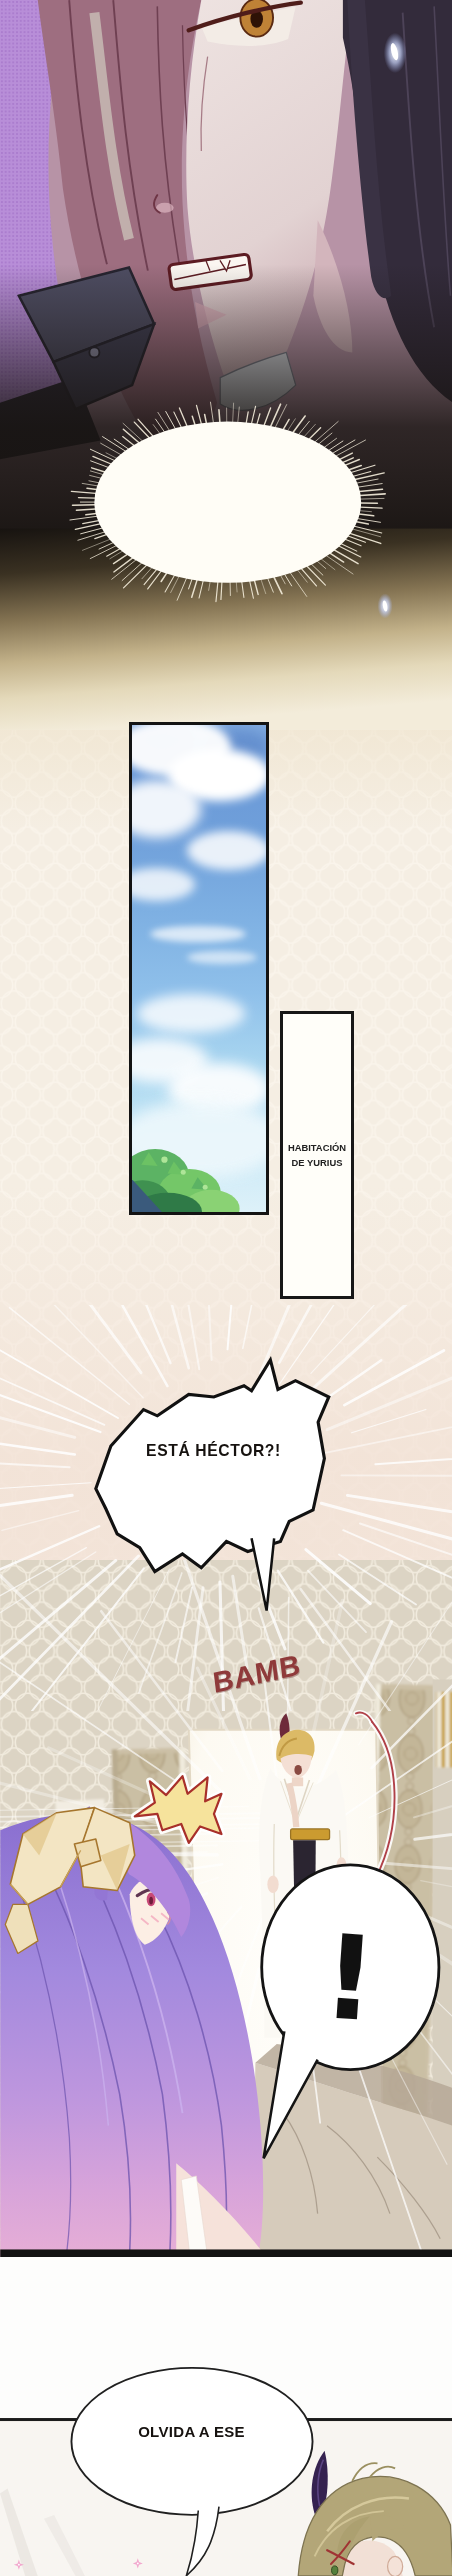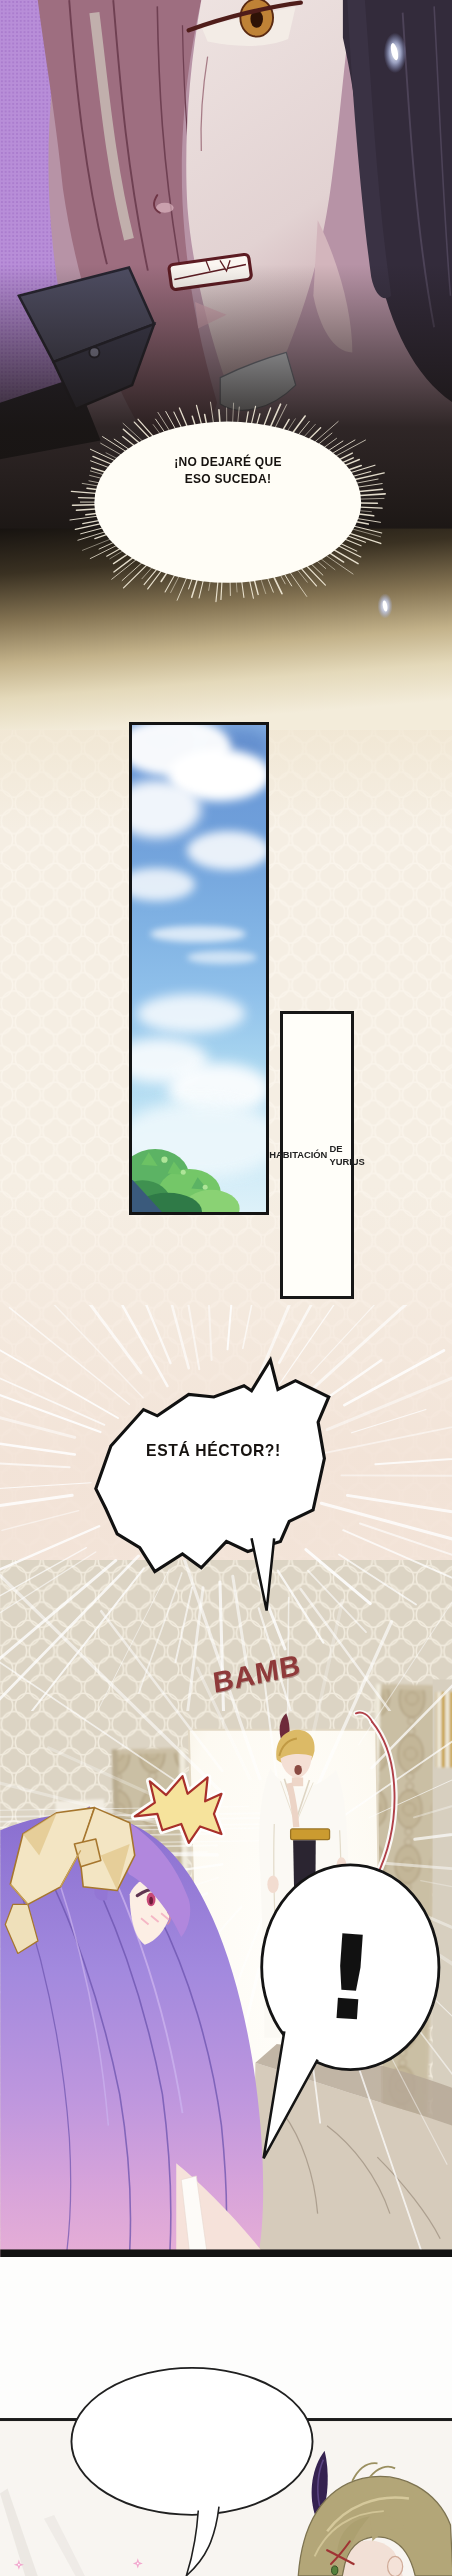--- a/index.html
+++ b/index.html
@@ -12,21 +12,21 @@
         color:#16120f;text-align:center;letter-spacing:0.3px;user-select:none;}
   .burst-txt{left:121px;top:454px;width:214px;font-size:12px;line-height:17px;}
   .spiky-txt{left:91px;top:1439px;width:245px;font-size:15.7px;line-height:24px;letter-spacing:0.6px;}
   .oval-txt{left:72px;top:2421px;width:239px;font-size:15px;line-height:22.6px;}
   .bamb-txt{left:211px;top:1667px;font-size:29px;font-weight:800;letter-spacing:0.6px;
             transform:rotate(-12deg) skewX(-5deg);transform-origin:left top;
             text-shadow:0.6px 1.3px 0 rgba(90,24,24,.35);}
   
   .caption-box{position:absolute;left:280px;top:1011px;width:74px;height:288px;
                box-sizing:border-box;border:3.1px solid #171717;background:#fffef9;
-               display:flex;align-items:center;justify-content:center;gap:2px;}
+               display:flex;flex-direction:column;align-items:center;justify-content:center;gap:2px;}
   .caption-box span{font-size:9.4px;font-weight:700;color:#222;letter-spacing:0;line-height:13.2px;}
   
   .sky-panel{position:absolute;left:129px;top:722px;width:140px;height:493px;
              box-sizing:border-box;border:3.8px solid #131313;overflow:hidden;
              background:linear-gradient(180deg,#7fa9de 0%,#6b9ad8 10%,#6f9fda 22%,#7dafe2 38%,
                         #8fc0ea 55%,#a9d6f0 70%,#c6e7f6 84%,#ddf1f9 100%);}
   .cl{position:absolute;border-radius:50%;background:#fff;}
   
   .cream-bg{position:absolute;left:0;top:730px;width:453px;height:830px;background:#f5eee3;}
   .cream-tint{position:absolute;inset:0;
@@ -268,24 +268,20 @@
         <line x1="572.8441049695954" y1="793.1189484607738" x2="610.3726567006786" y2="792.007558973933" stroke="#f6efdd" stroke-width="1.0882838249206543" opacity="0.9" stroke-linecap="round"></line>
       </g>
     <ellipse cx="362" cy="798" rx="212" ry="128" fill="#fffdf6"></ellipse>
 
     <g>
       <ellipse cx="612" cy="963" rx="12" ry="20" fill="url(#glintG)"></ellipse>
       <ellipse cx="612" cy="963" rx="3.5" ry="9" fill="#ffffff" transform="rotate(-10 612 963)"></ellipse>
     </g>
   </svg>
 
-  <div class="btxt burst-txt">
-    <div>¡NO DEJARÉ QUE</div>
-    <div>ESO SUCEDA!</div>
-  </div>
 
   <div class="cream-bg">
     <svg width="453" height="830" viewBox="0 0 720 1320">
       <defs>
         <pattern id="ogeeL" width="44" height="58" patternUnits="userSpaceOnUse">
           <circle cx="22" cy="29" r="20" fill="none" stroke="#fdf8f0" stroke-width="2.5"></circle>
           <circle cx="0" cy="0" r="20" fill="none" stroke="#fdf8f0" stroke-width="2.5"></circle>
           <circle cx="44" cy="0" r="20" fill="none" stroke="#fdf8f0" stroke-width="2.5"></circle>
           <circle cx="0" cy="58" r="20" fill="none" stroke="#fdf8f0" stroke-width="2.5"></circle>
           <circle cx="44" cy="58" r="20" fill="none" stroke="#fdf8f0" stroke-width="2.5"></circle>
@@ -625,16 +621,17 @@
       <path d="M219,223 L221,229 L227,231 L221,233 L219,239 L217,233 L211,231 L217,229 Z" fill="#f2a8ce"></path>
       <circle cx="219" cy="231" r="1.5" fill="#ffffff"></circle>
     </g>
   </svg>
 
   <svg class="abs" style="left:57px;top:2352px" width="270" height="224" viewBox="0 0 430 356">
     <ellipse cx="215" cy="142" rx="192" ry="117" fill="#ffffff" stroke="#202020" stroke-width="3"></ellipse>
     <path d="M225,252 C222,295 216,325 206,356 C238,328 252,296 258,246" fill="#ffffff" stroke="#202020" stroke-width="2.5"></path>
   </svg>
   <div class="btxt oval-txt">
+    <div>OLVIDA A ESE</div>
   </div>
 
 </div>
 
 
 </body></html>

